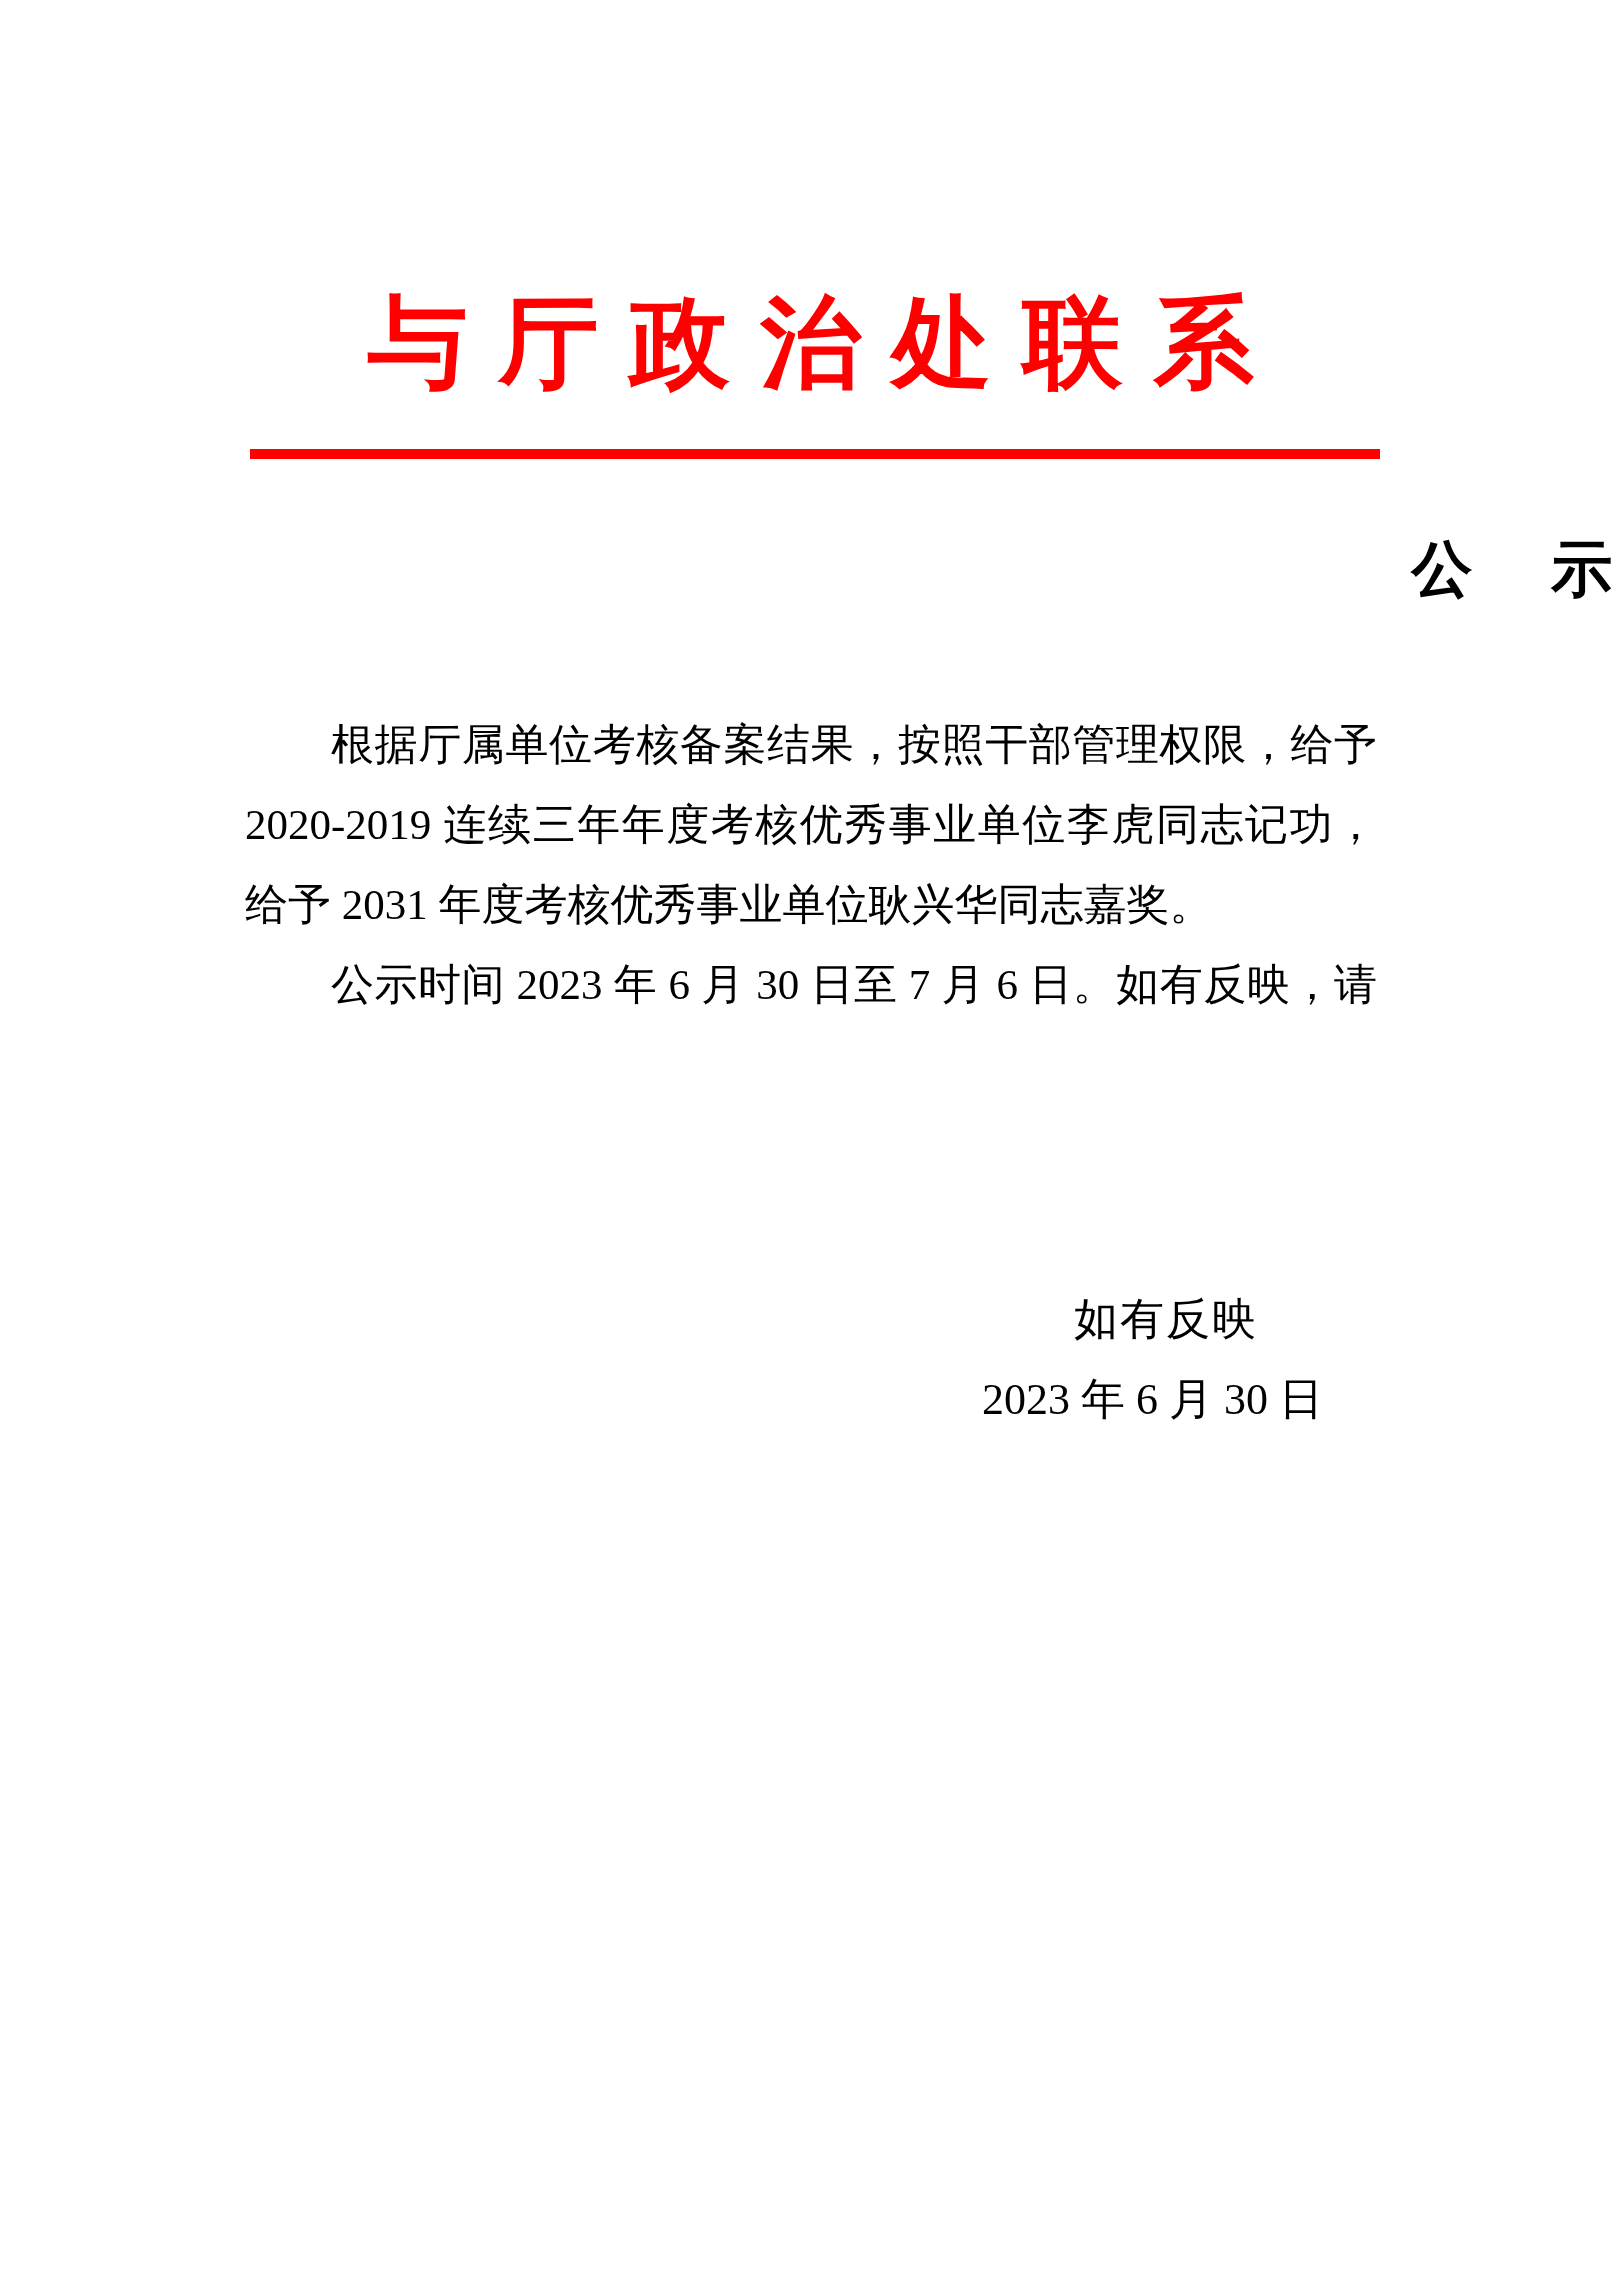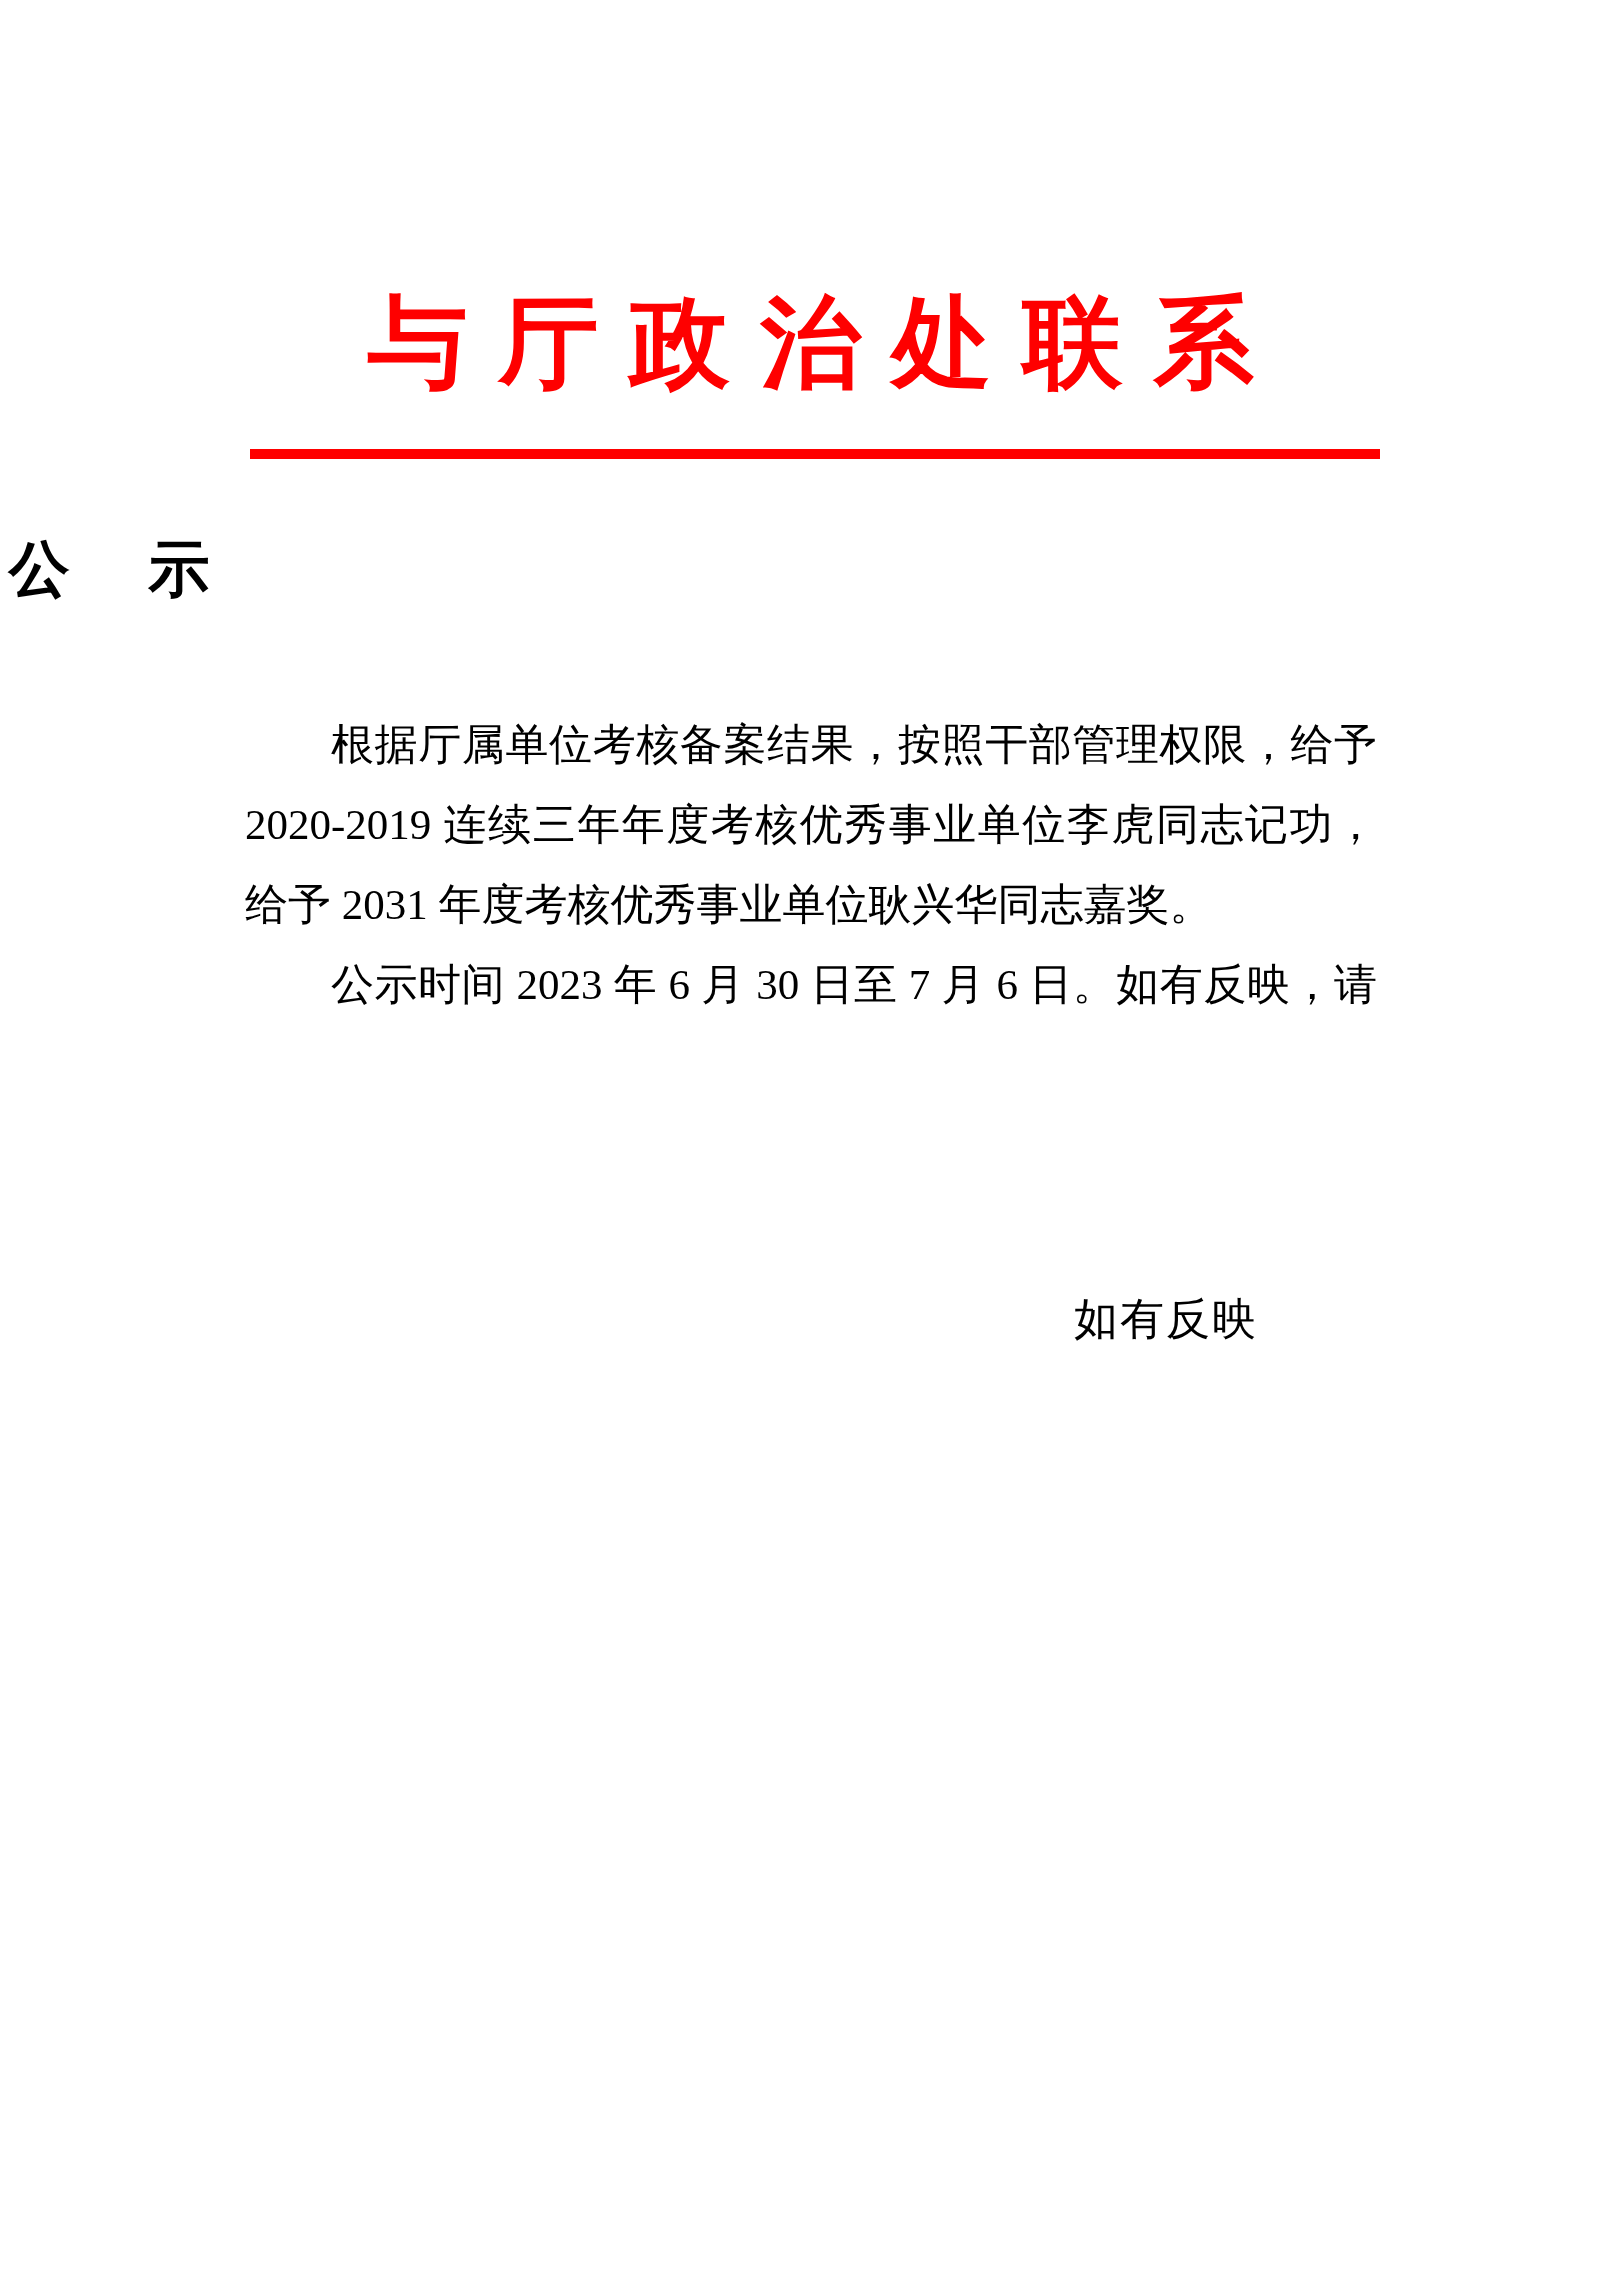--- a/index.html
+++ b/index.html
@@ -35,21 +35,21 @@
     top: 449px;
     left: 250px;
     width: 1130px;
     height: 9.8px;
   }
   .doc-title {
     position: absolute;
     top: 539px;
     left: 0;
     width: 100%;
-    text-align: left;
+    text-align: right;
     font-size: 61px;
     font-weight: bold;
     letter-spacing: 8.8px;
     padding-left: 8.8px;
     box-sizing: border-box;
     line-height: 1;
     white-space: nowrap;
   }
   .body-block {
     position: absolute;
@@ -102,15 +102,16 @@
 
   <div class="body-block">
     <div class="body-line indent justify">根据厅属单位考核备案结果，按照干部管理权限，给予</div>
     <div class="body-line justify">2020-2019 连续三年年度考核优秀事业单位李虎同志记功，</div>
     <div class="body-line">给予 2031 年度考核优秀事业单位耿兴华同志嘉奖。</div>
     <div class="body-line indent justify">公示时间 2023 年 6 月 30 日至 7 月 6 日。如有反映，请</div>
   </div>
 
   <div class="signature-dept">如有反映</div>
 
+  <div class="signature-date">2023 年 6 月 30 日</div>
 
 </div>
 
 
 </body></html>

